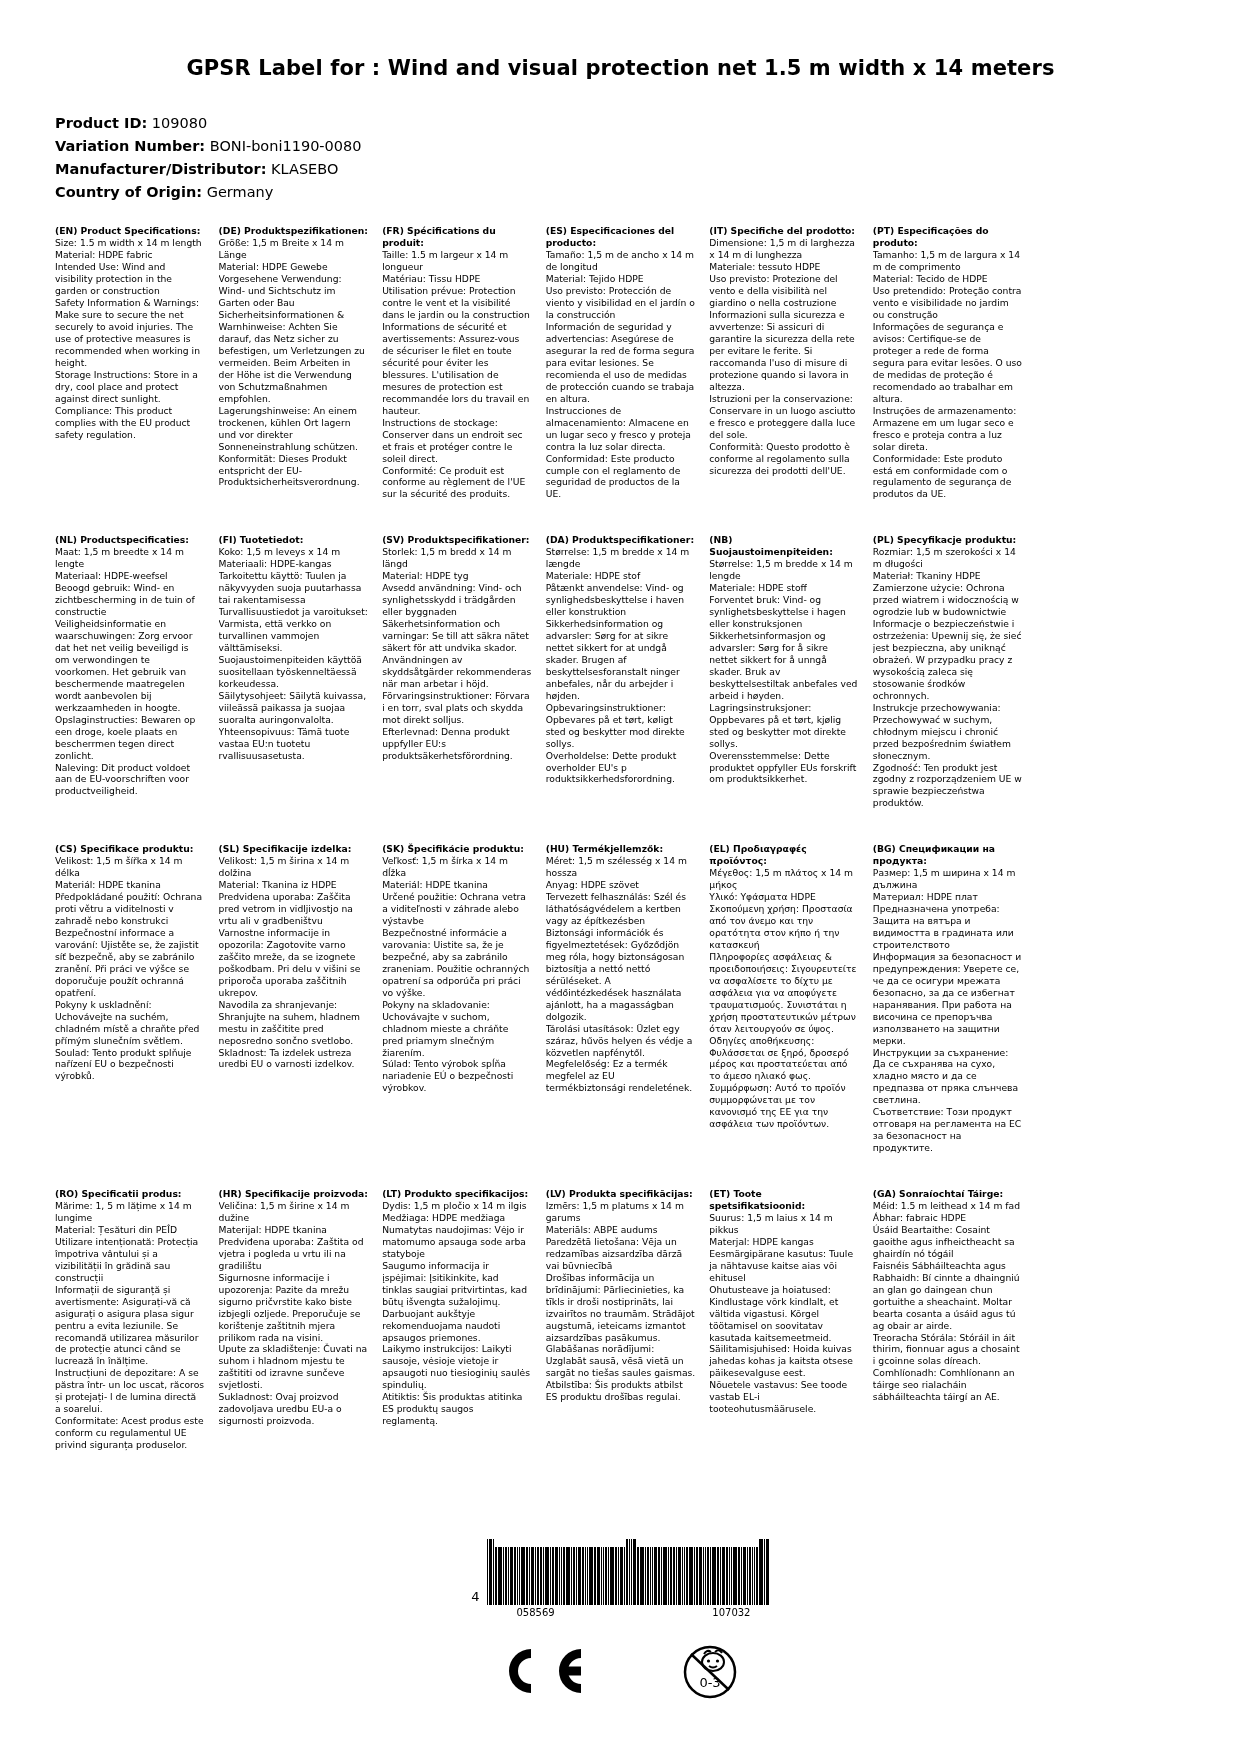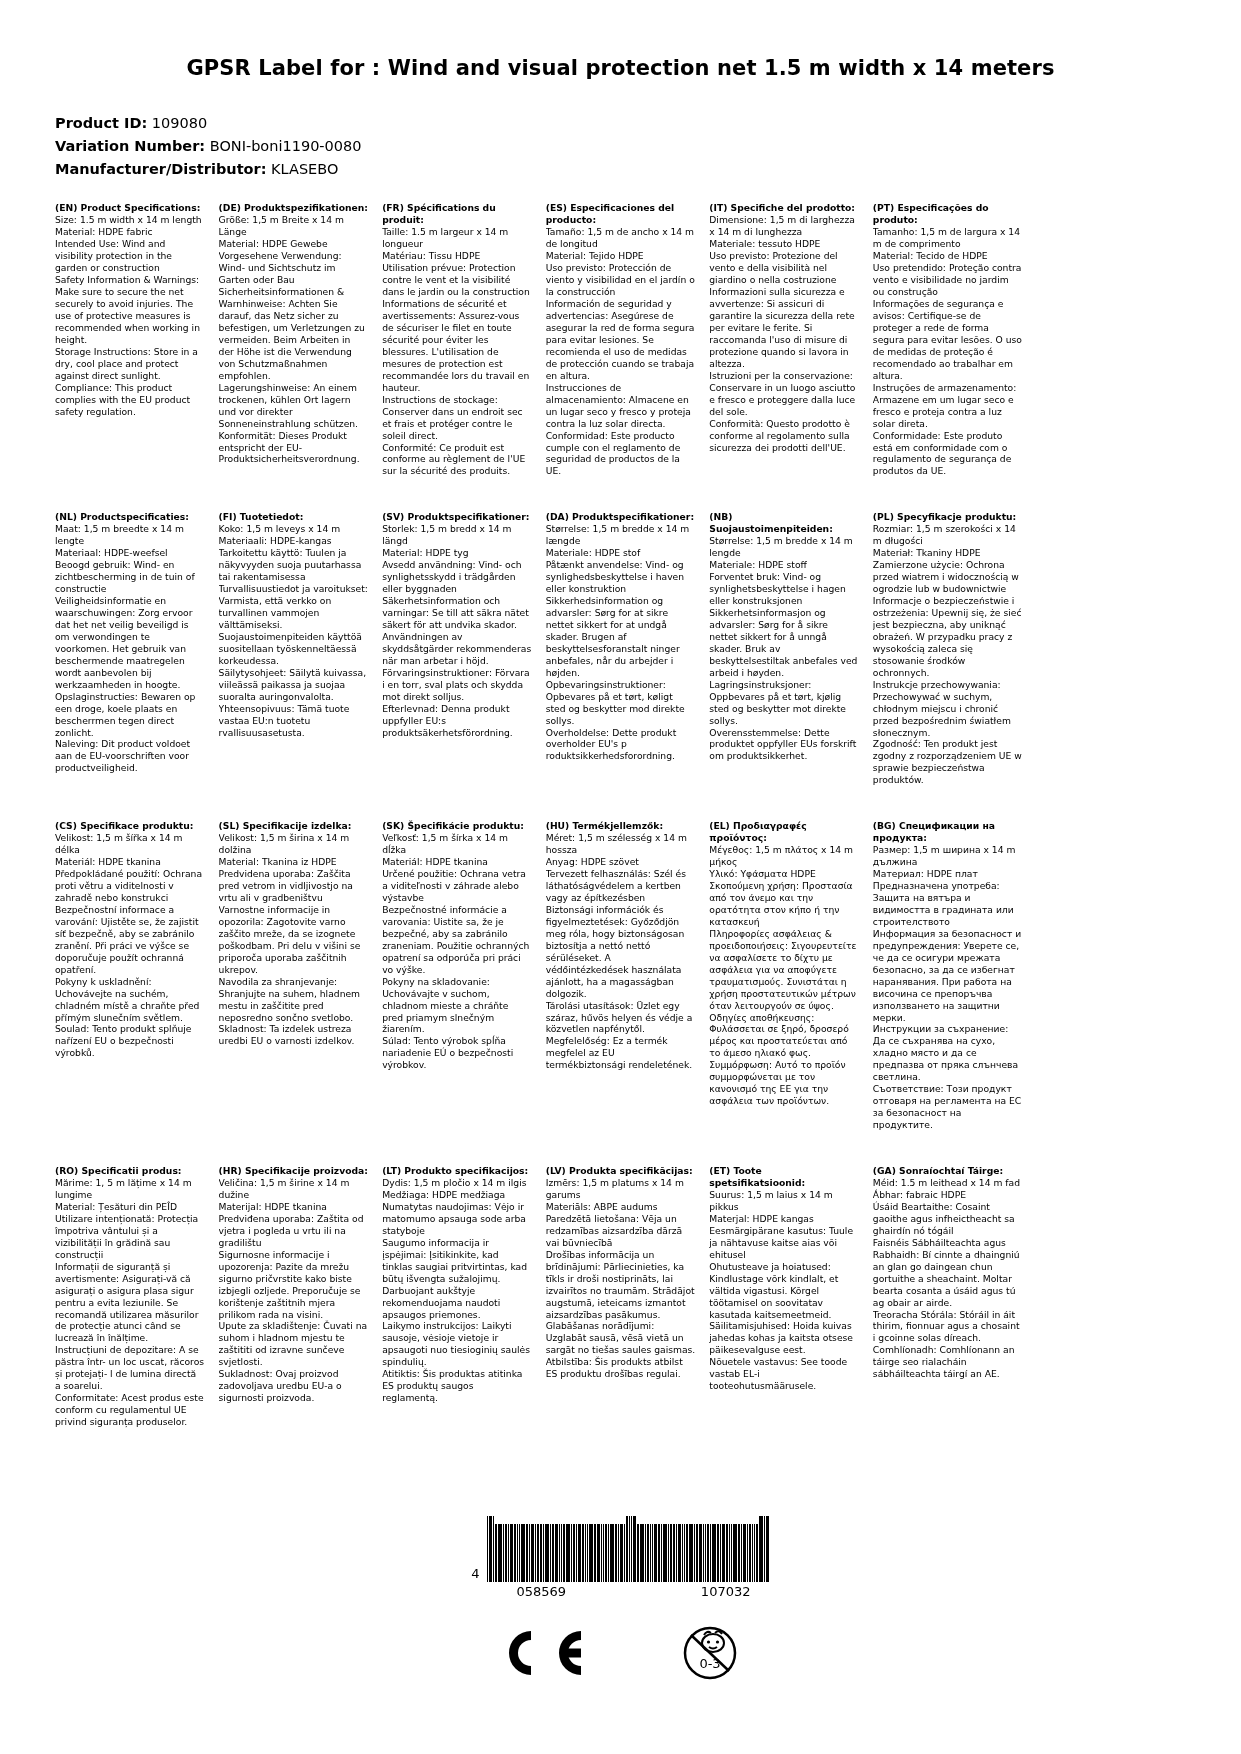--- a/index.html
+++ b/index.html
@@ -91,29 +91,29 @@
     height: 66px;
   }
   .bar {
     background: #000;
     margin-right: 1px;
   }
   .bc-numbers {
     display: flex;
     width: 260px;
     justify-content: space-between;
-    font-size: 13px;
+    font-size: 10px;
     margin-top: 2px;
     padding-left: 26px;
     box-sizing: border-box;
   }
   .marks {
     margin-top: 26px;
     display: flex;
-    align-items: center;
+    align-items: flex-start;
     justify-content: center;
     gap: 86px;
   }
   .ce-mark {
     display: block;
   }
   .age-mark {
     display: block;
   }
 </style>
@@ -129,20 +129,24 @@
       <span class="meta-label">Product ID:</span>
       <span class="meta-value">109080</span>
     </div>
     <div class="meta-row">
       <span class="meta-label">Variation Number:</span>
       <span class="meta-value">BONI-boni1190-0080</span>
     </div>
     <div class="meta-row">
       <span class="meta-label">Manufacturer/Distributor:</span>
       <span class="meta-value">KLASEBO</span>
+    </div>
+    <div class="meta-row">
+      <span class="meta-label">Country of Origin:</span>
+      <span class="meta-value">Germany</span>
     </div>
   </div>
 
   <div class="lang-grid">
 
     <div class="lang-cell">
       <span class="lang-head">(EN) Product Specifications:</span>
       <span class="lang-body">Size: 1.5 m width x 14 m length
 Material: HDPE fabric
 Intended Use: Wind and visibility protection in the garden or construction

